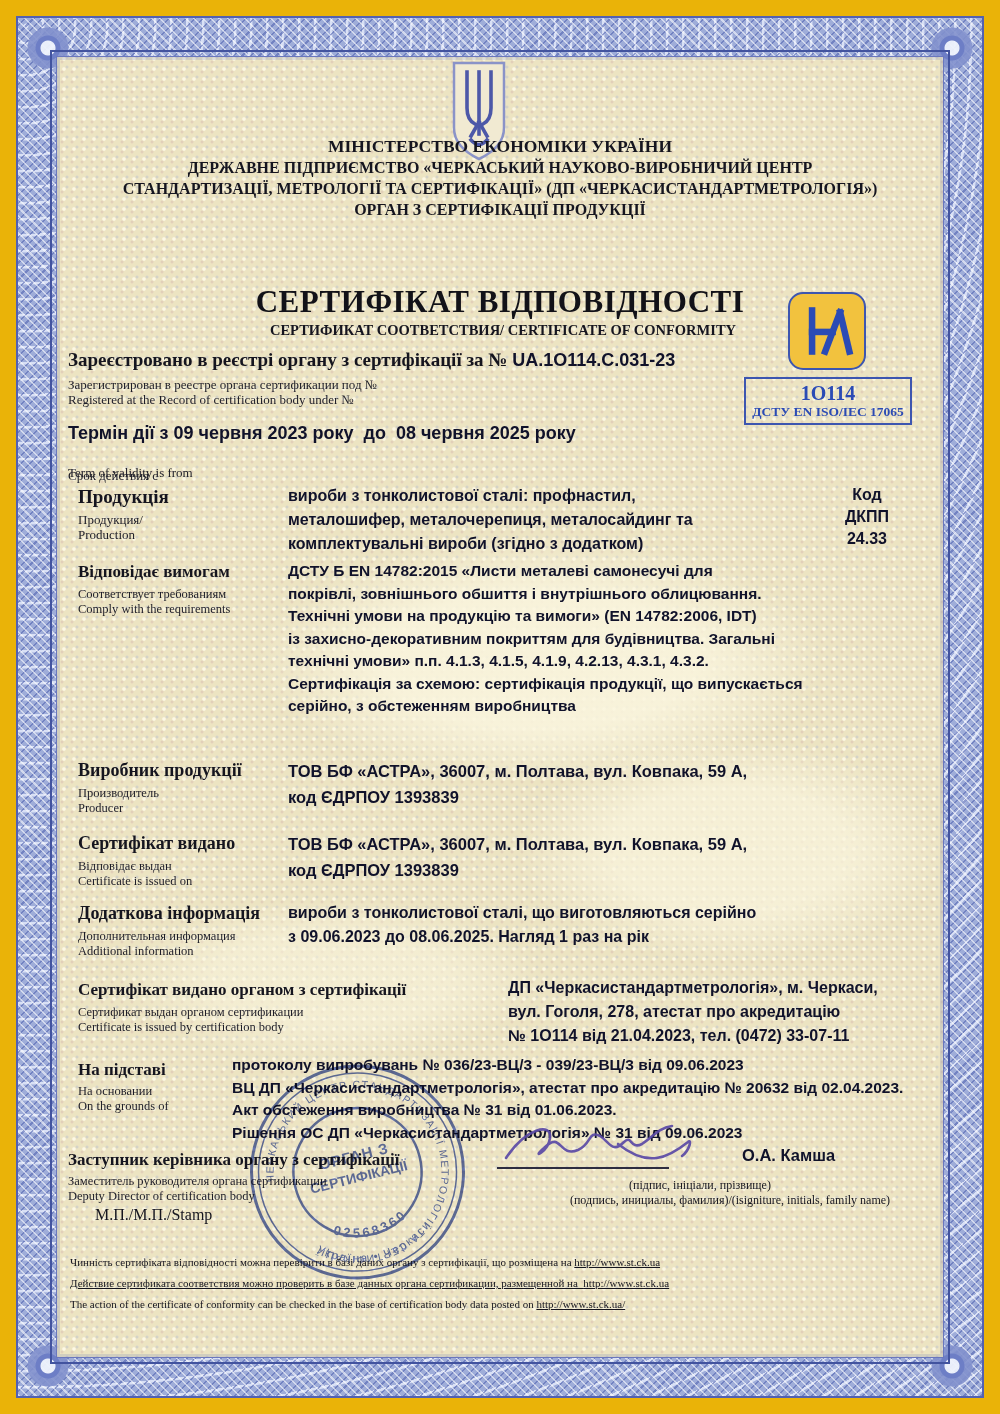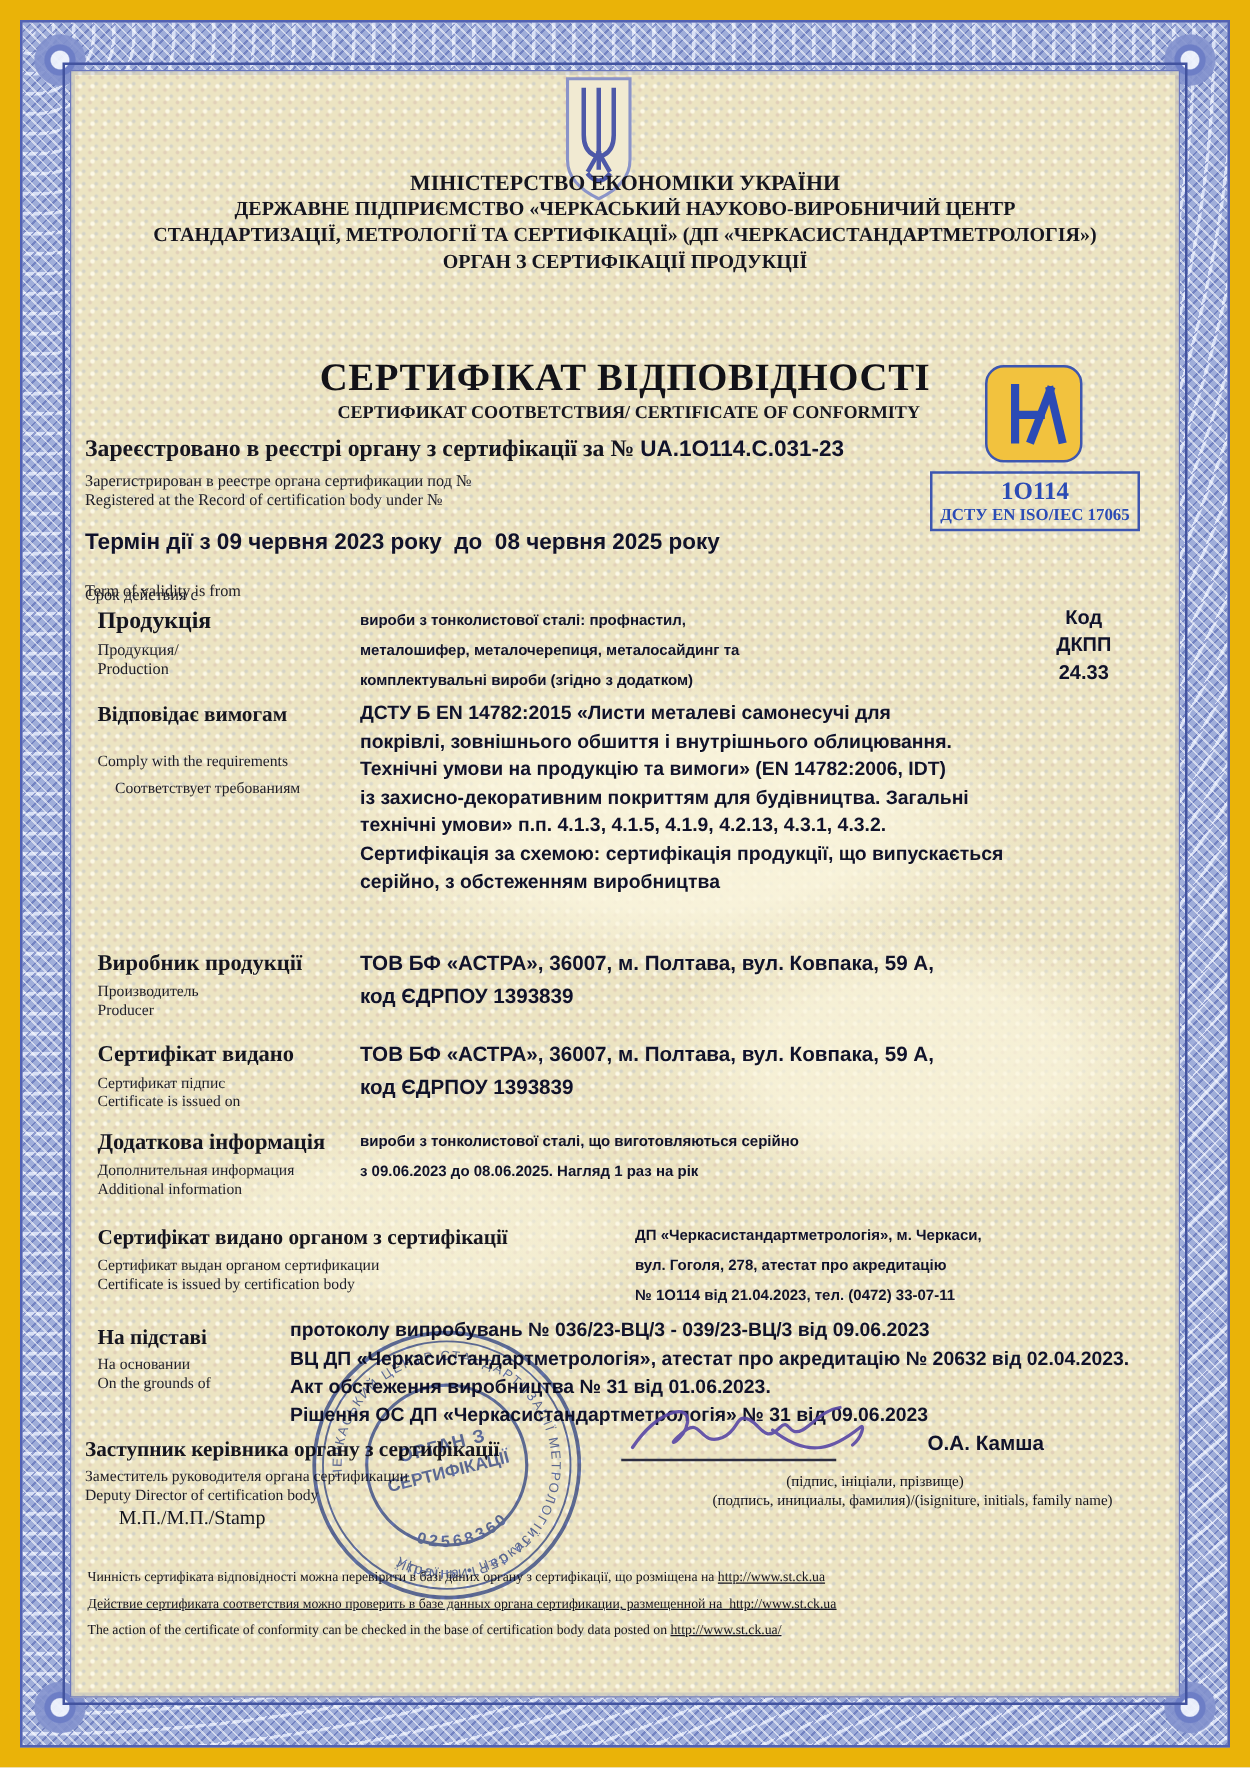--- a/index.html
+++ b/index.html
@@ -56,21 +56,21 @@
 
   .reg-line { left:68px; top:349px; font-size:19px; }
   .reg-line .num { font-size:18px; }
   .validity-line { left:68px; top:423px; font-size:18px; }
 
   .label-uk17 { font-size:17px; font-weight:bold; }
   .label-uk18 { font-size:18px; font-weight:bold; }
   .label-uk19 { font-size:19px; font-weight:bold; }
   .sub125 { font-size:12.5px; line-height:14px; color:#1d1d28; }
 
-  .v16-24 { font-size:12px; line-height:24px; }
+  .v16-24 { font-size:16px; line-height:24px; }
   .v155-225 { font-size:15.5px; line-height:22.5px; }
   .v165-26 { font-size:16.5px; line-height:26px; }
 
   .sig-rule { left:497px; top:1167px; width:172px; height:2px; background:#2e2e40; }
   .sig-svg { left:500px; top:1112px; }
   .stamp-svg { left:242px; top:1056px; opacity:.8; mix-blend-mode:multiply; transform:rotate(-14deg); }
 
   .footer-line { left:70px; width:856px; font-size:11px; line-height:19px; color:#15151f; }
   .footer-line a { color:#15151f; text-decoration:underline; }
 </style>
@@ -147,42 +147,42 @@
     <div>металошифер, металочерепиця, металосайдинг та</div>
     <div>комплектувальні вироби (згідно з додатком)</div>
   </div>
   <div class="abs val center" style="left:822px; top:484px; width:90px; font-size:16px; line-height:22px;">
     <div>Код</div>
     <div>ДКПП</div>
     <div>24.33</div>
   </div>
 
   <div class="abs label-uk17" style="left:78px; top:562px;">Відповідає вимогам</div>
-  <div class="abs sub125" style="left:92px; top:587px;margin-top:36px;">Соответствует требованиям</div>
+  <div class="abs sub125" style="left:78px; top:587px;">Соответствует требованиям</div>
   <div class="abs sub125" style="left:78px; top:602px;">Comply with the requirements</div>
   <div class="abs val v155-225" style="left:288px; top:560px; width:560px;">
     <div>ДСТУ Б EN 14782:2015 «Листи металеві самонесучі для</div>
     <div>покрівлі, зовнішнього обшиття і внутрішнього облицювання.</div>
     <div>Технічні умови на продукцію та вимоги» (EN 14782:2006, IDT)</div>
     <div>із захисно-декоративним покриттям для будівництва. Загальні</div>
     <div>технічні умови» п.п. 4.1.3, 4.1.5, 4.1.9, 4.2.13, 4.3.1, 4.3.2.</div>
     <div>Сертифікація за схемою: сертифікація продукції, що випускається</div>
     <div>серійно, з обстеженням виробництва</div>
   </div>
 
   <div class="abs label-uk18" style="left:78px; top:760px;">Виробник продукції</div>
   <div class="abs sub125" style="left:78px; top:786px;">Производитель</div>
   <div class="abs sub125" style="left:78px; top:801px;">Producer</div>
   <div class="abs val v165-26" style="left:288px; top:758px; width:600px;">
     <div>ТОВ БФ «АСТРА», 36007, м. Полтава, вул. Ковпака, 59 А,</div>
     <div>код ЄДРПОУ 1393839</div>
   </div>
 
   <div class="abs label-uk18" style="left:78px; top:833px;">Сертифікат видано</div>
-  <div class="abs sub125" style="left:78px; top:859px;">Сертификат підпис</div>
+  <div class="abs sub125" style="left:78px; top:859px;">Відповідає выдан</div>
   <div class="abs sub125" style="left:78px; top:874px;">Certificate is issued on</div>
   <div class="abs val v165-26" style="left:288px; top:831px; width:600px;">
     <div>ТОВ БФ «АСТРА», 36007, м. Полтава, вул. Ковпака, 59 А,</div>
     <div>код ЄДРПОУ 1393839</div>
   </div>
 
   <div class="abs label-uk18" style="left:78px; top:903px;">Додаткова інформація</div>
   <div class="abs sub125" style="left:78px; top:929px;">Дополнительная информация</div>
   <div class="abs sub125" style="left:78px; top:944px;">Additional information</div>
   <div class="abs val v16-24" style="left:288px; top:901px; width:620px;">

